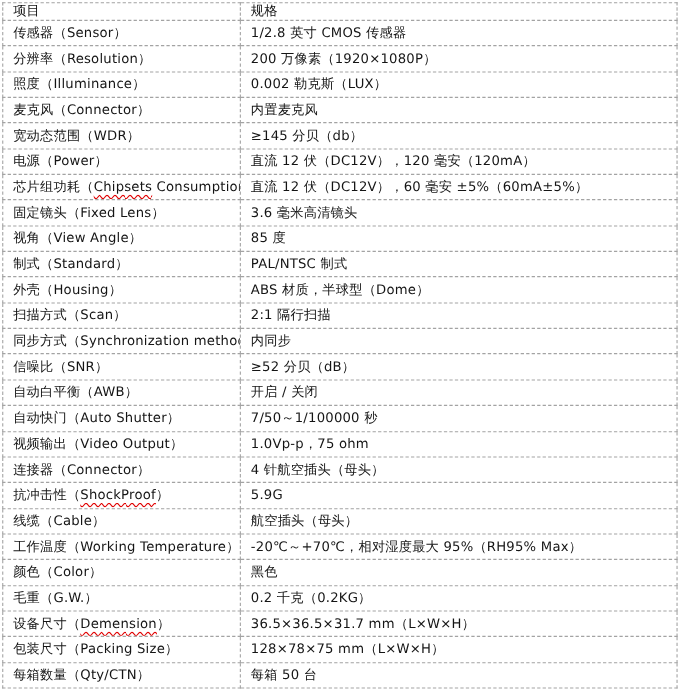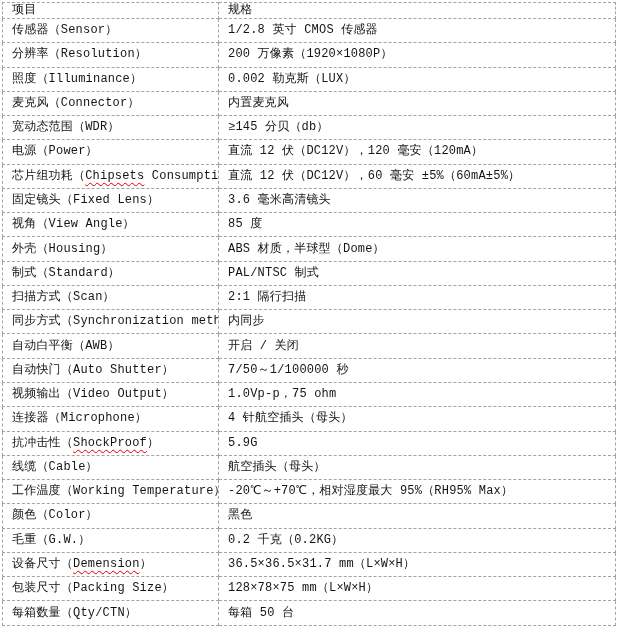--- a/index.html
+++ b/index.html
@@ -10,21 +10,20 @@
     background: #ffffff;
     font-family: "DejaVu Sans", "Liberation Sans", sans-serif;
     overflow: hidden;
   }
   .spec-table {
     border-collapse: collapse;
     table-layout: fixed;
     width: 614px;
     height: 624px;
     margin: 2px 0 0 2px;
-    font-family: Liberation Mono, monospace;
   }
   .spec-table td {
     border: 1px dashed #a3a3a3;
     font-size: 12px;
     line-height: 15px;
     color: #141414;
     padding: 0 4px 0 9px;
     vertical-align: middle;
     white-space: nowrap;
     overflow: hidden;
@@ -126,52 +125,60 @@
       <tr>
     <td>
       <span>视角（View Angle）</span><span></span><span class="squiggle"></span><span></span>
     </td>
     <td>
       <span>85 度</span>
     </td>
   </tr>
       <tr>
     <td>
+      <span>制式（Standard）</span><span></span><span class="squiggle"></span><span></span>
+    </td>
+    <td>
+      <span>PAL/NTSC 制式</span>
+    </td>
+  </tr>
+      <tr>
+    <td>
       <span>外壳（Housing）</span><span></span><span class="squiggle"></span><span></span>
     </td>
     <td>
       <span>ABS 材质，半球型（Dome）</span>
     </td>
   </tr>
       <tr>
     <td>
-      <span>制式（Standard）</span><span></span><span class="squiggle"></span><span></span>
-    </td>
-    <td>
-      <span>PAL/NTSC 制式</span>
-    </td>
-  </tr>
-      <tr>
-    <td>
       <span>扫描方式（Scan）</span><span></span><span class="squiggle"></span><span></span>
     </td>
     <td>
       <span>2:1 隔行扫描</span>
     </td>
   </tr>
       <tr>
     <td>
       <span>同步方式（Synchronization method）</span><span></span><span class="squiggle"></span><span></span>
     </td>
     <td>
       <span>内同步</span>
     </td>
   </tr>
       <tr>
     <td>
+      <span>信噪比（SNR）</span><span></span><span class="squiggle"></span><span></span>
+    </td>
+    <td>
+      <span>≥52 分贝（dB）</span>
+    </td>
+  </tr>
+      <tr>
+    <td>
       <span>自动白平衡（AWB）</span><span></span><span class="squiggle"></span><span></span>
     </td>
     <td>
       <span>开启 / 关闭</span>
     </td>
   </tr>
       <tr>
     <td>
       <span>自动快门（Auto Shutter）</span><span></span><span class="squiggle"></span><span></span>
     </td>
@@ -182,21 +189,21 @@
       <tr>
     <td>
       <span>视频输出（Video Output）</span><span></span><span class="squiggle"></span><span></span>
     </td>
     <td>
       <span>1.0Vp-p，75 ohm</span>
     </td>
   </tr>
       <tr>
     <td>
-      <span>连接器（Microphone）</span><span></span><span class="squiggle"></span><span></span>
+      <span>连接器（Connector）</span><span></span><span class="squiggle"></span><span></span>
     </td>
     <td>
       <span>4 针航空插头（母头）</span>
     </td>
   </tr>
       <tr>
     <td>
       <span></span><span>抗冲击性（</span><span class="squiggle">ShockProof</span><span>）</span>
     </td>
     <td>

